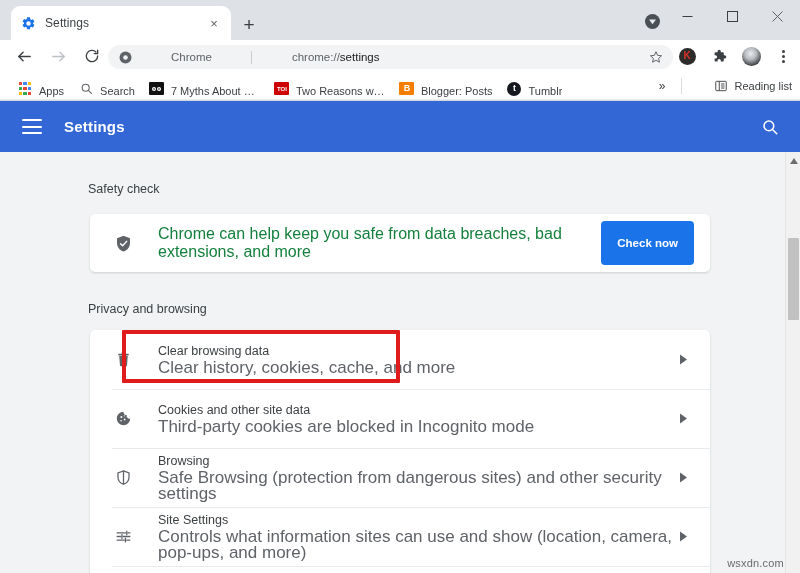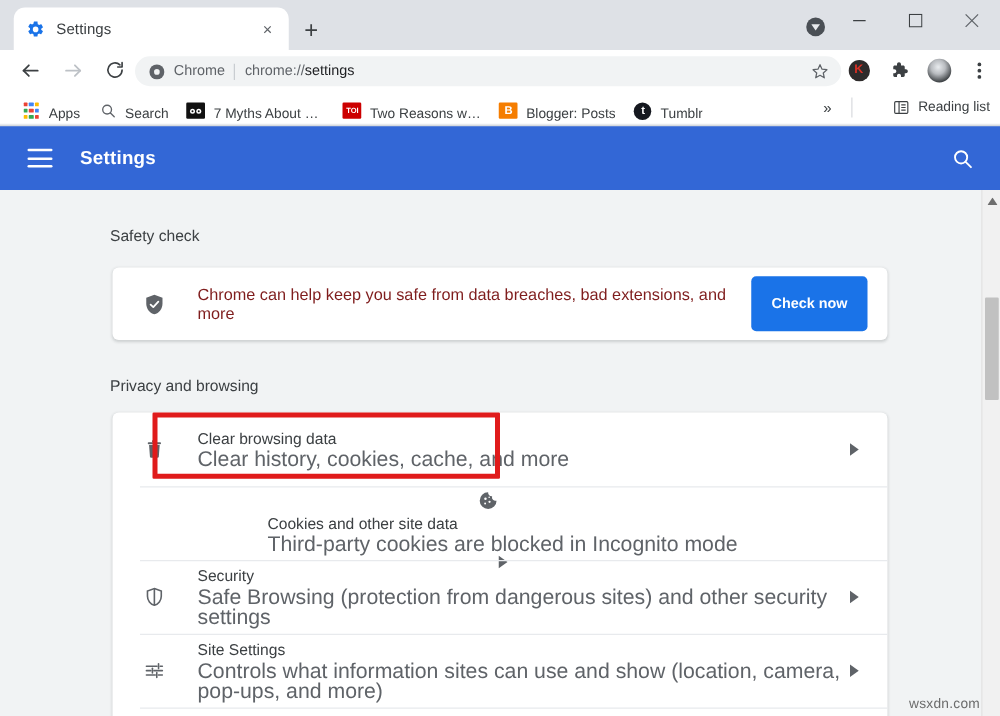--- a/index.html
+++ b/index.html
@@ -77,20 +77,21 @@
     color: #5f6368;
   }
   .nav-btn.first { margin-left: 10px; }
   .nav-btn.disabled { color: #bdc1c6; }
   .omnibox {
     position: absolute; left: 108px; top: 5px;
     width: 565px; height: 24px;
     background: #f1f3f4; border-radius: 13px;
     display: flex; align-items: center;
     padding: 0 10px;
+    gap: 32px;
   }
   .omni-icon {
     width: 14px; height: 14px; flex: 0 0 14px; margin-right: 7px;
     display: flex; align-items: center; justify-content: center;
   }
   .omni-chrome-label {
     font-size: 11.5px; color: #5f6368; margin-right: 7px;
   }
   .omni-sep {
     width: 1px; height: 13px; background: #c9cdd1; margin-right: 8px;
@@ -219,21 +220,21 @@
   .safety-row {
     display: flex; align-items: center; height: 100%;
     padding: 0 16px 0 22px;
   }
   .shield-wrap {
     width: 22px; flex: 0 0 22px; margin-right: 24px;
     display: flex; align-items: center; justify-content: center;
   }
   .safety-text {
     flex: 1 1 auto;
-    font-size: 13px; color: #7f1d1d;
+    font-size: 16px; color: #15803d;
   }
   .check-now {
     flex: 0 0 auto;
     background: #1a73e8; color: #ffffff;
     font-size: 11.5px; font-weight: bold;
     padding: 16px 16px; border-radius: 4px;
     border: none;
     font-family: "Liberation Sans", sans-serif;
   }
   .srow {
@@ -524,21 +525,21 @@
           <span class="srow-sub" style="display:block">Clear history, cookies, cache, and more</span>
         </span>
         <span class="srow-chev">
           <svg width="9" height="11" viewBox="0 0 9 11">
               <polygon points="1,0.5 8,5.5 1,10.5" fill="#5f6368"></polygon>
             </svg>
         </span>
       </div>
       <div class="srow-sep" style="top:59px;"></div>
 
-      <div class="srow" style="top:59px; height:59px;flex-direction:column;">
+      <div class="srow" style="top:59px; height:59px;">
         <span class="srow-ico">
           <svg width="17" height="17" viewBox="0 0 24 24" fill="#5f6368">
             <path d="M12 2.5a9.5 9.5 0 1 0 9.5 9.5 4 4 0 0 1-5-5 4 4 0 0 1-4.5-4.5z"></path>
             <circle cx="9" cy="10" r="1.4" fill="#ffffff"></circle>
             <circle cx="13.6" cy="13.4" r="1.3" fill="#ffffff"></circle>
             <circle cx="8.6" cy="15.2" r="1.1" fill="#ffffff"></circle>
             <circle cx="13.2" cy="8.2" r="0.9" fill="#ffffff"></circle>
           </svg>
         </span>
         <span class="srow-body">
@@ -554,21 +555,21 @@
       <div class="srow-sep" style="top:118px;"></div>
 
       <div class="srow" style="top:118px; height:59px;">
         <span class="srow-ico">
           <svg width="17" height="17" viewBox="0 0 24 24" fill="none" stroke="#5f6368" stroke-width="1.8">
             <path d="M12 2.6 19.8 5.5v5.9c0 4.7-3.2 9-7.8 10.1C7.4 20.4 4.2 16.1 4.2 11.4V5.5z"></path>
             <line x1="12" y1="2.6" x2="12" y2="21.5" stroke="#5f6368" stroke-width="1.8"></line>
           </svg>
         </span>
         <span class="srow-body">
-          <span class="srow-title" style="display:block">Security</span>
+          <span class="srow-title" style="display:block">Browsing</span>
           <span class="srow-sub" style="display:block">Safe Browsing (protection from dangerous sites) and other security settings</span>
         </span>
         <span class="srow-chev">
           <svg width="9" height="11" viewBox="0 0 9 11">
               <polygon points="1,0.5 8,5.5 1,10.5" fill="#5f6368"></polygon>
             </svg>
         </span>
       </div>
       <div class="srow-sep" style="top:177px;"></div>
 

